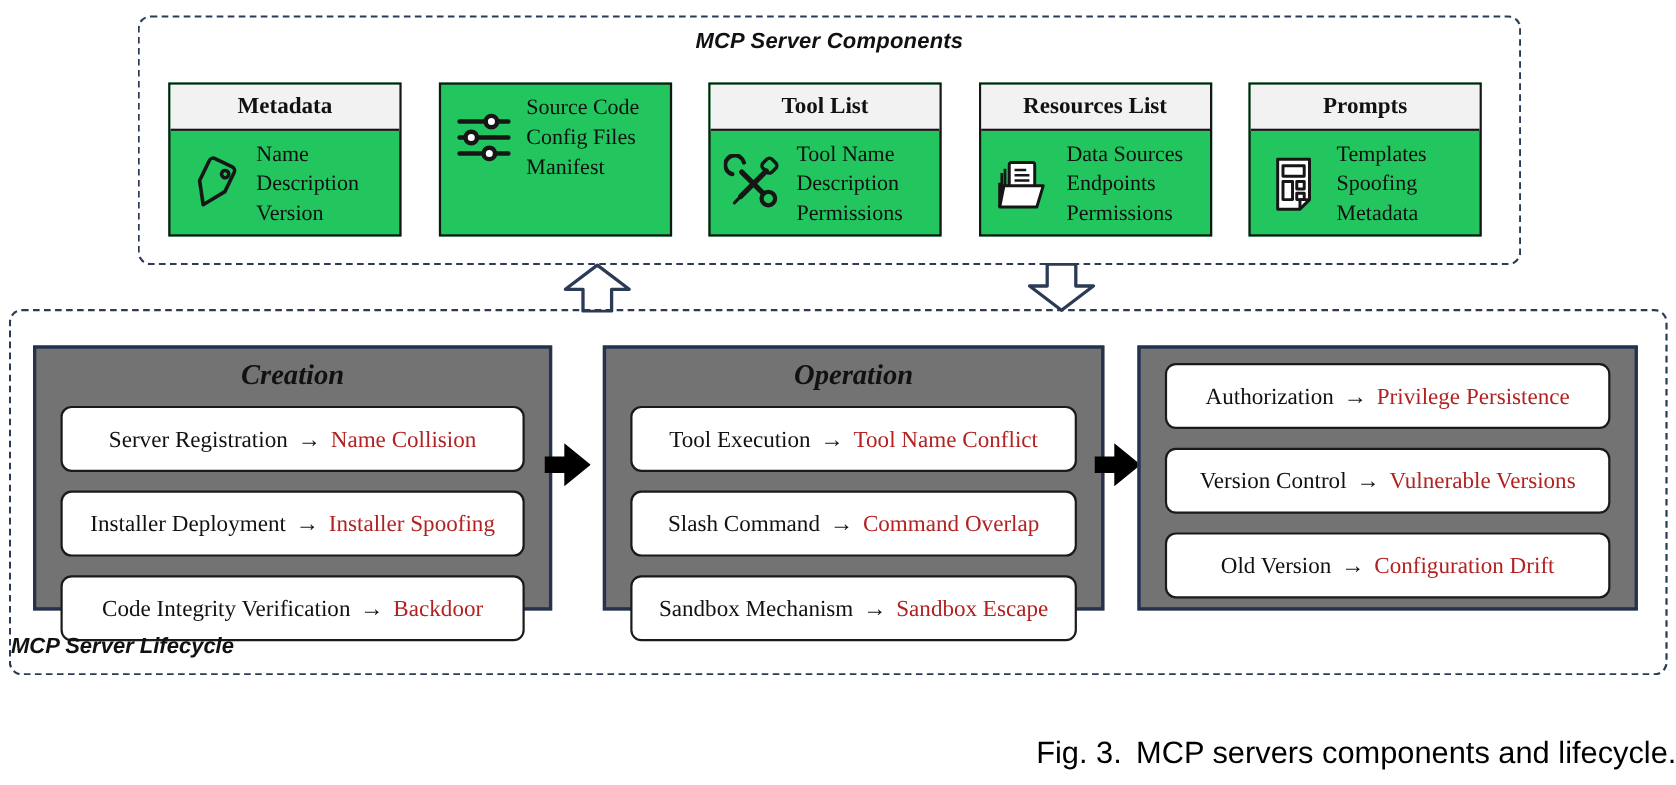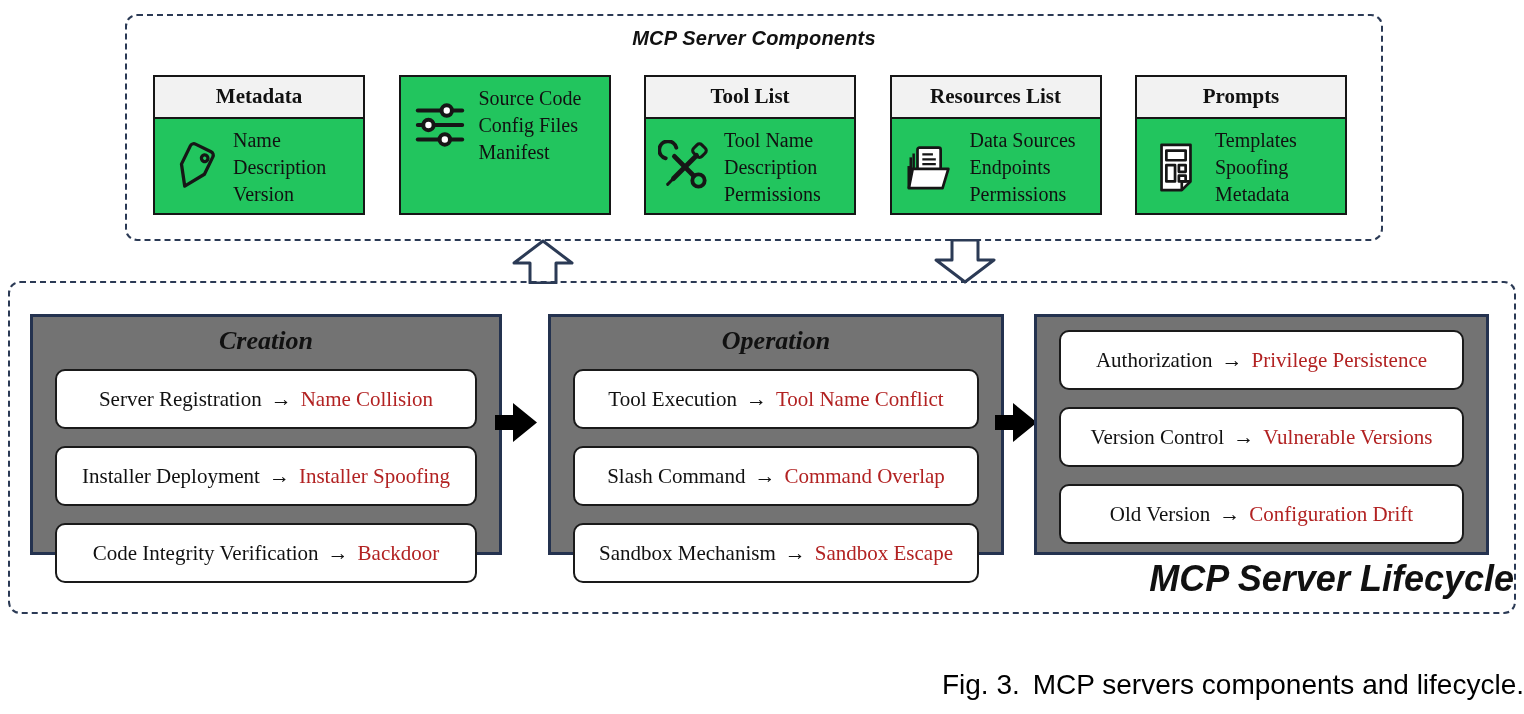--- a/index.html
+++ b/index.html
@@ -121,25 +121,25 @@
 
   .flow-arrow { position: absolute; top: 117px; width: 42px; height: 45px; }
   .flow-arrow svg { width: 42px; height: 45px; display: block; }
   .flow-arrow.a1 { left: 485px; }
   .flow-arrow.a2 { left: 985px; }
 
   .lifecycle-title {
     position: absolute;
     bottom: 12px;
     width: 100%;
-    text-align: right;
+    text-align: left;
     font-family: "Liberation Sans", sans-serif;
     font-weight: bold;
     font-style: italic;
-    font-size: 36px;
+    font-size: 20px;
   }
 
   
   .caption {
     position: absolute;
     top: 669px;
     width: 100%;
     text-align: right;
     font-family: "Liberation Sans", sans-serif;
     font-size: 28px;

